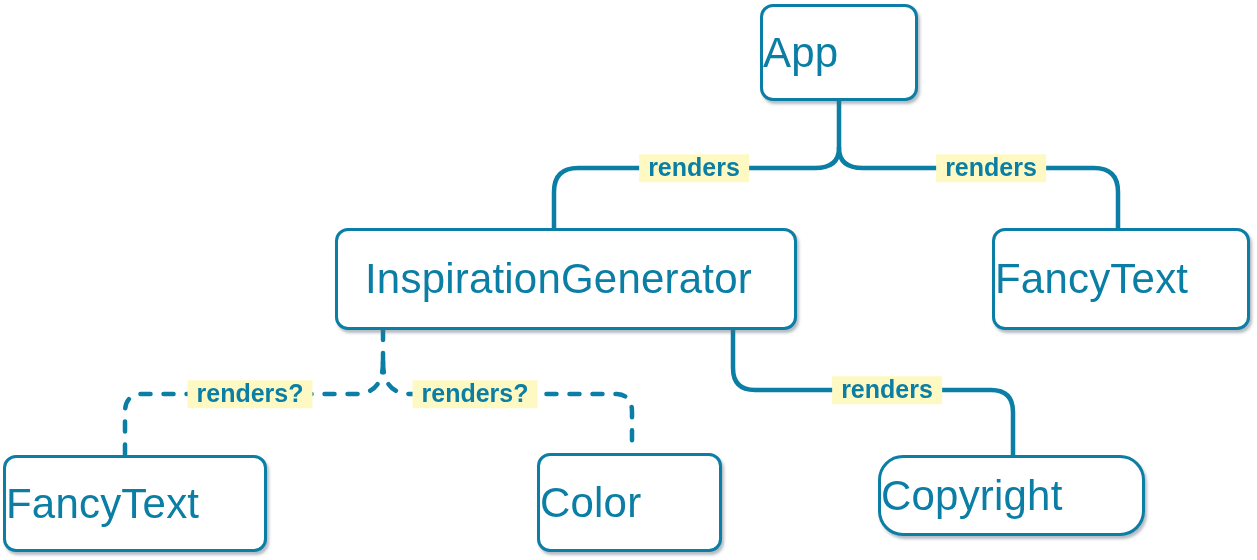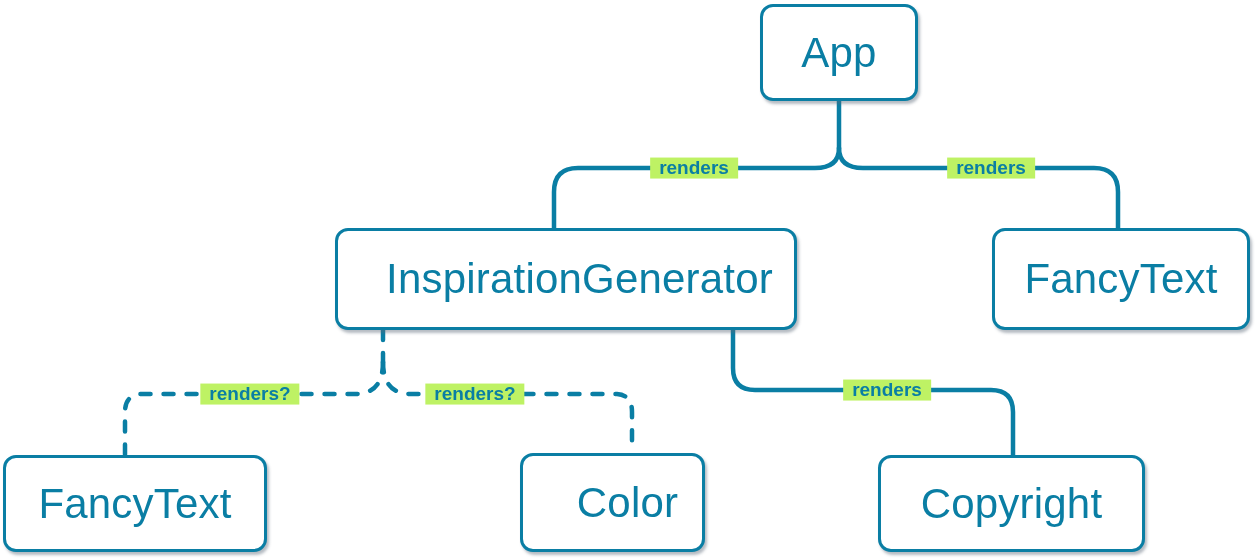--- a/index.html
+++ b/index.html
@@ -27,33 +27,33 @@
   }
   .node {
     position: absolute;
     box-sizing: border-box;
     background: #ffffff;
     border: 3px solid var(--accent, #0a7ea4);
     border-radius: 13px;
     color: var(--accent, #0a7ea4);
     display: flex;
     align-items: center;
-    justify-content: center;
+    justify-content: flex-start;
     font-size: 42px;
     font-weight: 500;
     letter-spacing: 0.2px;
     box-shadow: 2px 3px 3px rgba(90, 105, 120, 0.45);
     white-space: nowrap;
   }
   .edge-label {
     position: absolute;
     transform: translate(-50%, -50%);
-    background: #bef264;
+    background: #fef9c3;
     color: var(--accent, #0a7ea4);
-    font-size: 19px;
+    font-size: 25px;
     font-weight: 700;
     padding: 0 9px;
     line-height: 1.1;
     white-space: nowrap;
   }
 </style>
 </head>
 <body>
 
 <div class="canvas" style="background: rgb(255, 255, 255);">
@@ -90,21 +90,21 @@
   </div>
 
   <div class="node" style="left:992px; top:228px; width:258px; height:102px;">
     <span>FancyText</span>
   </div>
 
   <div class="node" style="left:3px; top:455px; width:264px; height:97px;">
     <span>FancyText</span>
   </div>
 
-  <div class="node" style="left:520px; top:453px; width:185px; height:99px;padding-left:30px;">
+  <div class="node" style="left:537px; top:453px; width:185px; height:99px;">
     <span>Color</span>
   </div>
 
-  <div class="node" style="left:878px; top:455px; width:267px; height:97px;">
+  <div class="node" style="left:878px; top:455px; width:267px; height:81px;border-radius:25px;">
     <span>Copyright</span>
   </div>
 
 </div>
 
 </body></html>

